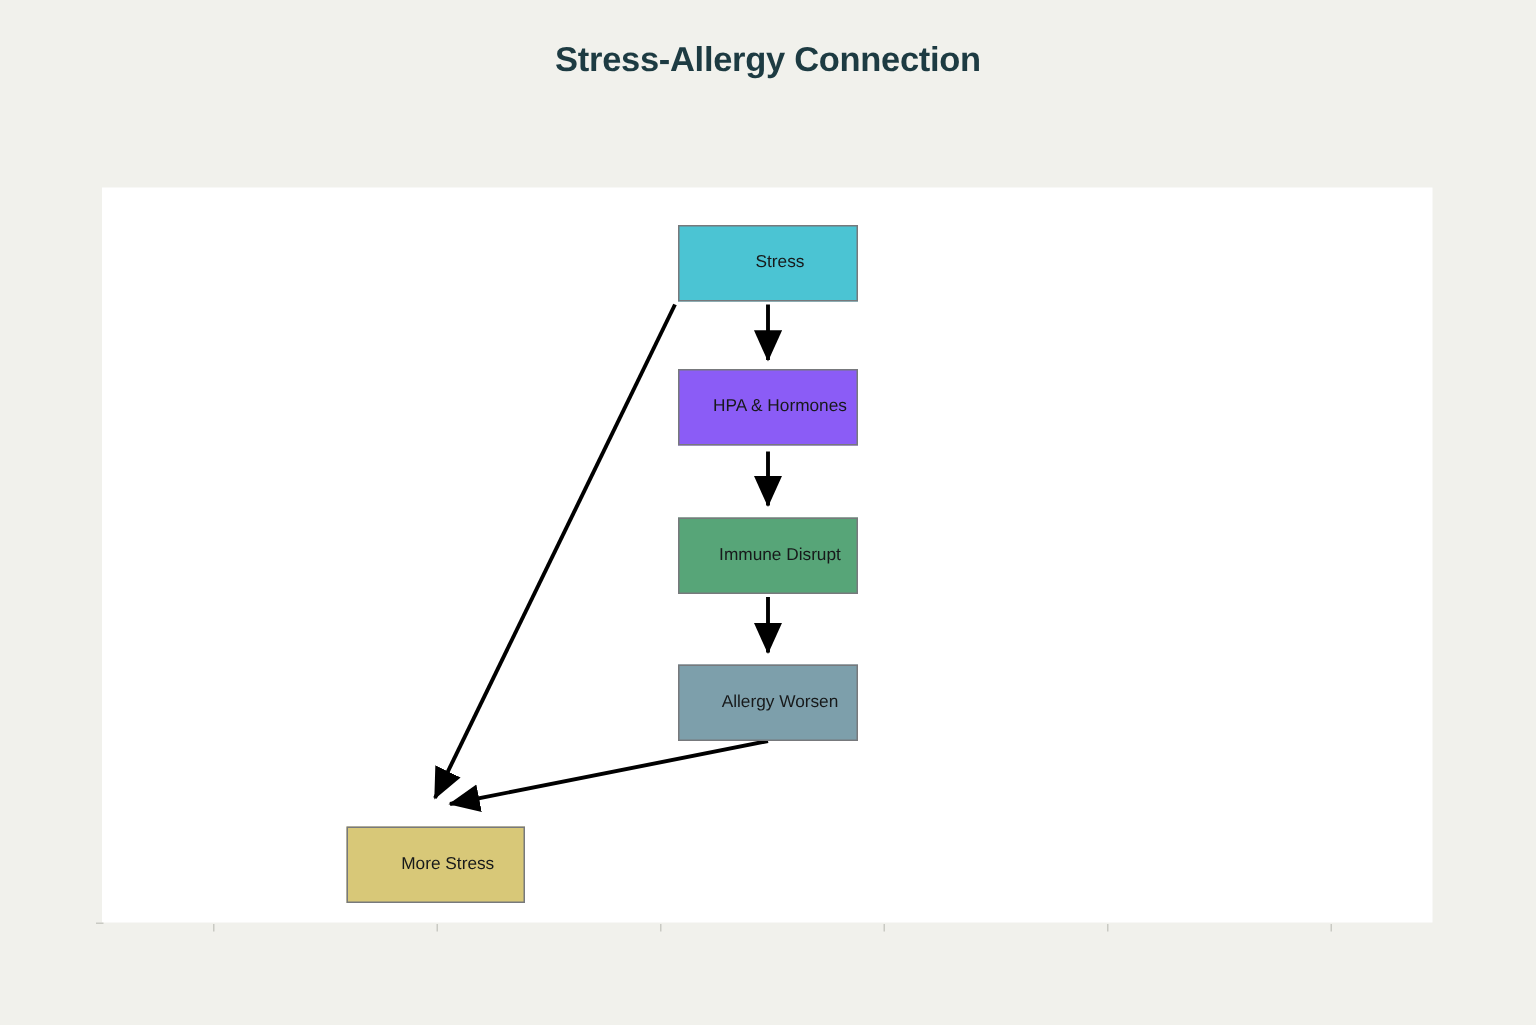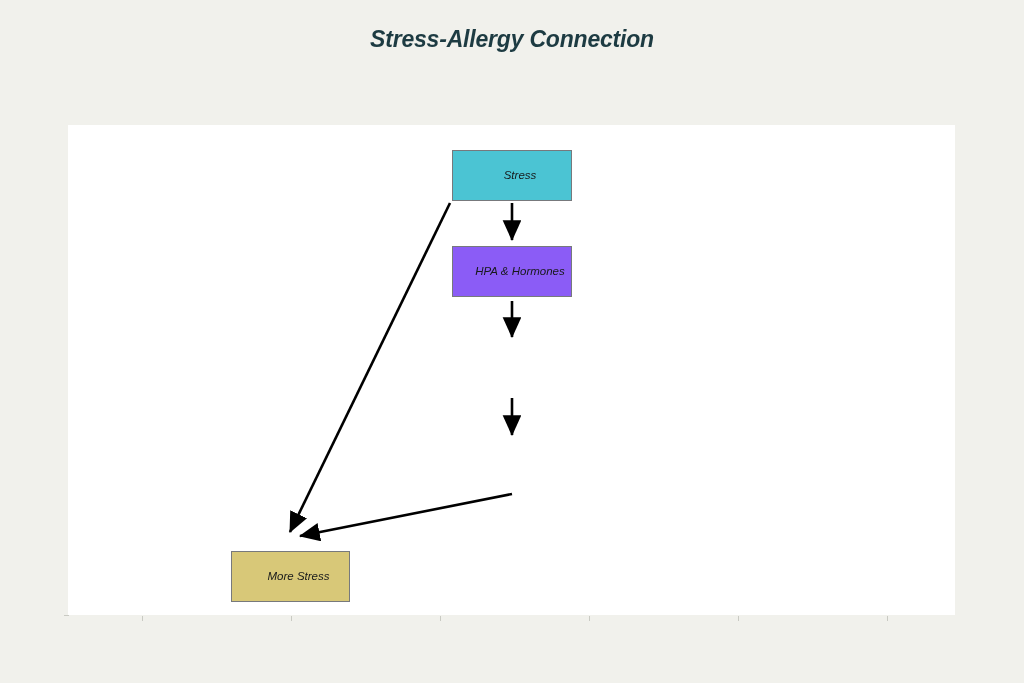--- a/index.html
+++ b/index.html
@@ -12,21 +12,20 @@
     background: #f1f1ec;
     font-family: "Liberation Sans", sans-serif;
     overflow: hidden;
     position: relative;
   }
   #figure {
     position: absolute;
     left: 0; top: 0;
     width: 1024px;
     height: 683px;
-    font-style: italic;
   }
   #chart-title {
     position: absolute;
     left: 0;
     top: 26px;
     width: 1024px;
     text-align: center;
     font-size: 23px;
     font-weight: bold;
     color: #1d3b42;
@@ -100,21 +99,27 @@
   </svg>
 
   <div class="node-box" style="left:452px; top:150px; width:120px; height:51px; background:#4bc4d3;">
     <span>Stress</span>
   </div>
 
   <div class="node-box" style="left:452px; top:246px; width:120px; height:51px; background:#8b5cf6;">
     <span>HPA &amp; Hormones</span>
   </div>
 
+  <div class="node-box" style="left:452px; top:345px; width:120px; height:51px; background:#57a578;">
+    <span>Immune Disrupt</span>
+  </div>
 
+  <div class="node-box" style="left:452px; top:443px; width:120px; height:51px; background:#7d9fab;">
+    <span>Allergy Worsen</span>
+  </div>
 
   <div class="node-box" style="left:231px; top:551px; width:119px; height:51px; background:#d8c878;">
     <span>More Stress</span>
   </div>
 
   <div class="axis-tick-left" style="left:64px; top:615px;"></div>
 
   <div class="axis-tick" style="left:142px; top:616px;"></div>
   <div class="axis-tick" style="left:291px; top:616px;"></div>
   <div class="axis-tick" style="left:440px; top:616px;"></div>

